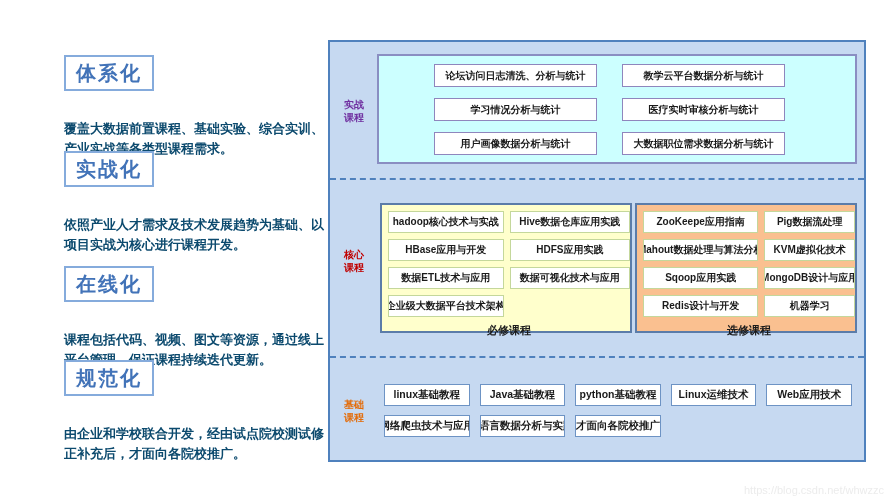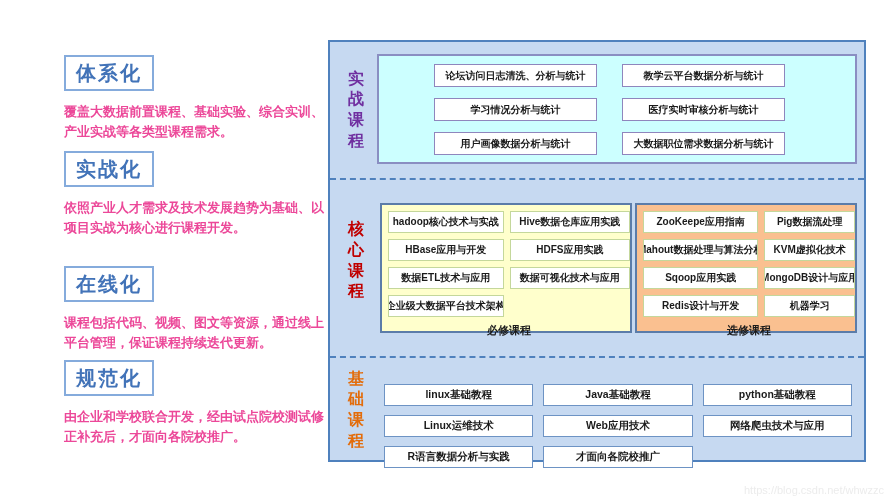--- a/index.html
+++ b/index.html
@@ -12,39 +12,39 @@
 
   
   .feature{position:absolute;left:64px;width:272px;}
   .f0{top:55px}.f1{top:151px}.f2{top:266px}.f3{top:360px}
   .feature-title{
     display:inline-block;border:2px solid #85abdc;color:#4273b8;
     font-size:20px;font-weight:600;letter-spacing:2px;
     padding:4px 10px;background:#fff;line-height:1.2;
   }
   .feature-desc{
-    margin:11px 0 0 0;font-size:13px;line-height:1.55;color:#ec4899;
+    margin:28px 0 0 0;font-size:13px;line-height:1.55;color:#0c4a6e;
     font-weight:600;width:268px;
   }
 
   
   .panel{
     position:absolute;left:328px;top:40px;width:538px;height:422px;
     background:#c6d9f1;border:2px solid #4f81bd;box-sizing:border-box;
   }
   .sec{position:absolute;left:0;right:0;}
   .sec-practical{top:0;height:137px;}
   .sec-core{top:130px;height:178px;}
   .sec-basic{top:315px;height:107px;}
   .divider{position:absolute;left:0;right:0;border-top:2px dashed #4f81bd;height:0;}
   .d1{top:136px}.d2{top:314px}
 
   .vlabel{
     position:absolute;left:14px;top:50%;transform:translateY(-50%);
-    width:20px;font-size:16px;font-weight:bold;line-height:1.3;
+    width:20px;font-size:10px;font-weight:bold;line-height:1.3;
     word-break:break-all;text-align:right;
   }
   .vl-purple{color:#7030a0}.vl-red{color:#c00000}.vl-orange{color:#e36c0a}
 
   
   .cyanbox{
     position:absolute;left:47px;top:12px;width:480px;height:110px;
     background:#ccffff;border:2px solid #8a8ec2;box-sizing:border-box;
     display:flex;
   }
@@ -72,21 +72,21 @@
   .elective{left:305px;width:222px;background:#fac090;grid-template-columns:56% 44%;}
   .cbox-green{border:1.5px solid #c4d79b;font-size:10px;}
   .sub-footer{
     grid-column:1 / 3;display:flex;align-items:center;justify-content:center;
     font-size:11px;font-weight:bold;color:#1a1a1a;
   }
 
   
   .basic-grid{
     position:absolute;left:54px;right:12px;top:27px;
-    display:grid;grid-template-columns:1fr 1fr 1fr;
+    display:grid;grid-template-columns:1fr 1fr 1fr 1fr 1fr;
     grid-auto-rows:22px;column-gap:10px;row-gap:9px;
   }
   .cbox-blue{border:1.5px solid #6d93c4;font-size:10.5px;}
 
   .watermark{
     position:absolute;right:5px;bottom:4px;font-size:11px;color:#ececec;
   }
 </style>
 </head>
 <body>

